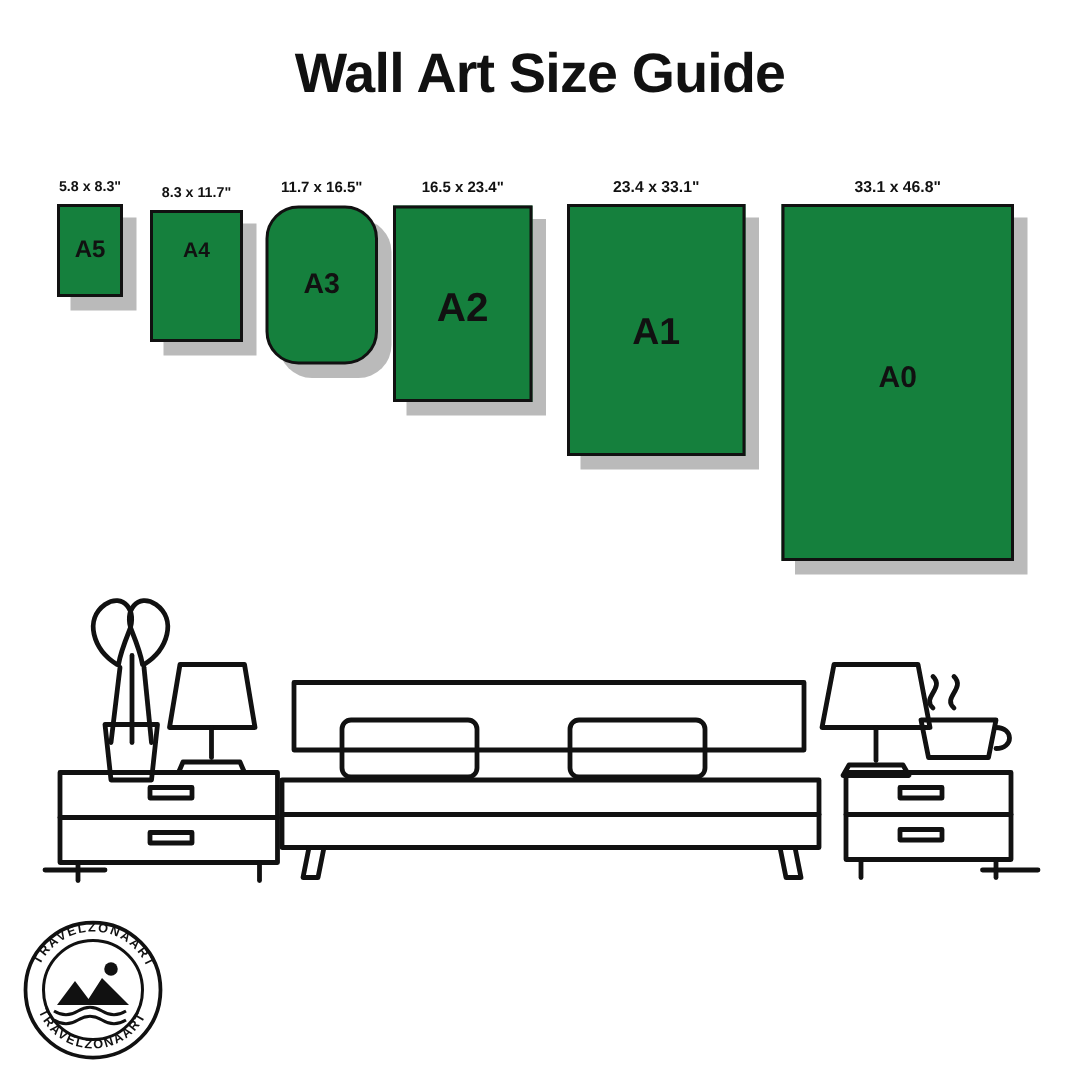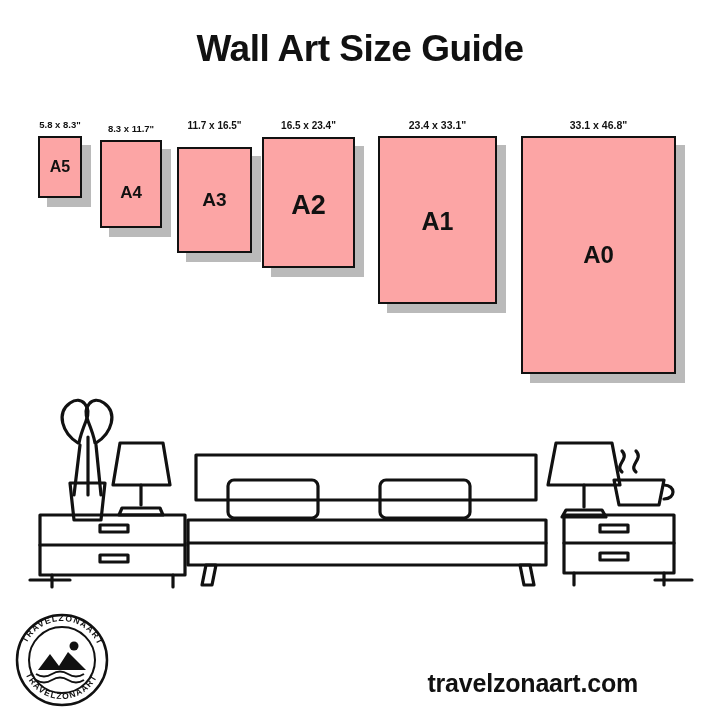--- a/index.html
+++ b/index.html
@@ -48,21 +48,21 @@
   .frame-label {
     position: absolute;
     white-space: nowrap;
     font-size: 9.5px;
     font-weight: bold;
     color: #111111;
     text-align: center;
   }
   .frame-box {
     position: absolute;
-    background: #fca5a5;
+    background: #15803d;
     border: 2.5px solid #111111;
     box-sizing: border-box;
     box-shadow: 9px 9px 0 0 rgba(130,130,130,0.55);
     text-decoration: underline;
   }
   .frame-name {
     position: absolute;
     left: 0;
     width: 100%;
     text-align: center;
@@ -107,45 +107,45 @@
   <div id="frames">
       <div class="frame-wrap" style="left: 0px; top: 0px;">
         <div class="frame-label" style="font-size: 9.5px; left: 38px; width: 44px; top: 119px;">5.8 x 8.3"</div>
         <div class="frame-box" style="left: 38px; top: 136px; width: 44px; height: 62px;">
           <div class="frame-name" style="font-size: 16px; top: 20.12px;">A5</div>
         </div>
       </div>
       <div class="frame-wrap" style="left: 0px; top: 0px;">
         <div class="frame-label" style="font-size: 9.5px; left: 100px; width: 62px; top: 123px;">8.3 x 11.7"</div>
         <div class="frame-box" style="left: 100px; top: 140px; width: 62px; height: 88px;">
-          <div class="frame-name" style="font-size: 17px; top: 41px;">A4</div>
+          <div class="frame-name" style="font-size: 14px; top: 16px;">A4</div>
         </div>
       </div>
       <div class="frame-wrap" style="left: 0px; top: 0px;">
         <div class="frame-label" style="font-size: 10px; left: 177px; width: 75px; top: 120px;">11.7 x 16.5"</div>
-        <div class="frame-box" style="left: 177px; top: 147px; width: 75px; height: 106px;">
+        <div class="frame-box" style="left: 177px; top: 137px; width: 75px; height: 106px; border-radius: 22px;">
           <div class="frame-name" style="font-size: 19px; top: 40.08px;">A3</div>
         </div>
       </div>
       <div class="frame-wrap" style="left: 0px; top: 0px;">
         <div class="frame-label" style="font-size: 10px; left: 262px; width: 93px; top: 120px;">16.5 x 23.4"</div>
         <div class="frame-box" style="left: 262px; top: 137px; width: 93px; height: 131px;">
           <div class="frame-name" style="font-size: 27px; top: 51.22px;">A2</div>
         </div>
       </div>
       <div class="frame-wrap" style="left: 0px; top: 0px;">
         <div class="frame-label" style="font-size: 10.5px; left: 378px; width: 119px; top: 119px;">23.4 x 33.1"</div>
         <div class="frame-box" style="left: 378px; top: 136px; width: 119px; height: 168px;">
           <div class="frame-name" style="font-size: 25px; top: 69.04px;">A1</div>
         </div>
       </div>
       <div class="frame-wrap" style="left: 0px; top: 0px;">
         <div class="frame-label" style="font-size: 10.5px; left: 521px; width: 155px; top: 119px;">33.1 x 46.8"</div>
         <div class="frame-box" style="left: 521px; top: 136px; width: 155px; height: 238px;">
-          <div class="frame-name" style="font-size: 24px; top: 102.68px;">A0</div>
+          <div class="frame-name" style="font-size: 20px; top: 102.68px;">A0</div>
         </div>
       </div>
     </div>
 
   <div id="scene">
     <svg width="720" height="235" viewBox="0 0 720 235">
       <g fill="none" stroke="#111111" stroke-width="3.2" stroke-linecap="round" stroke-linejoin="round">
 
         <line x1="30" y1="205" x2="70" y2="205"></line>
         <line x1="655" y1="205" x2="692" y2="205"></line>
@@ -228,15 +228,14 @@
       <path id="logoArcBottom" d="M48,48 m-39,0 a39,39 0 0,0 78,0" fill="none" stroke="none"></path>
       <text font-family="Liberation Sans, sans-serif" font-size="8.5" font-weight="bold" fill="#111111" letter-spacing="1.2">
         <textPath href="#logoArcTop" startOffset="14%">TRAVELZONAART</textPath>
       </text>
       <text font-family="Liberation Sans, sans-serif" font-size="8.5" font-weight="bold" fill="#111111" letter-spacing="1.2">
         <textPath href="#logoArcBottom" startOffset="12%">TRAVELZONAART</textPath>
       </text>
     </svg>
   </div>
 
-  <div class="site-url">travelzonaart.com</div>
 
 </div>
 
 </body></html>

